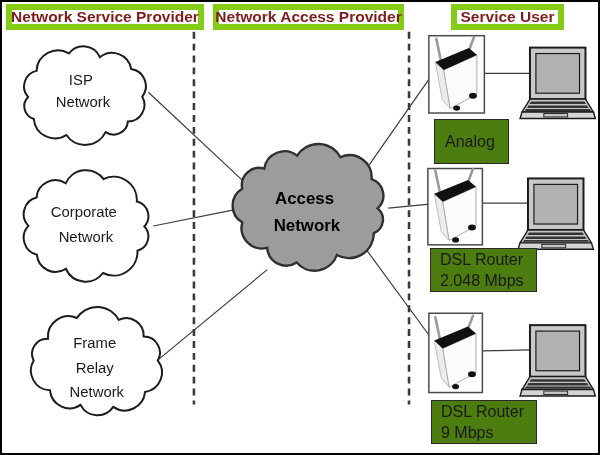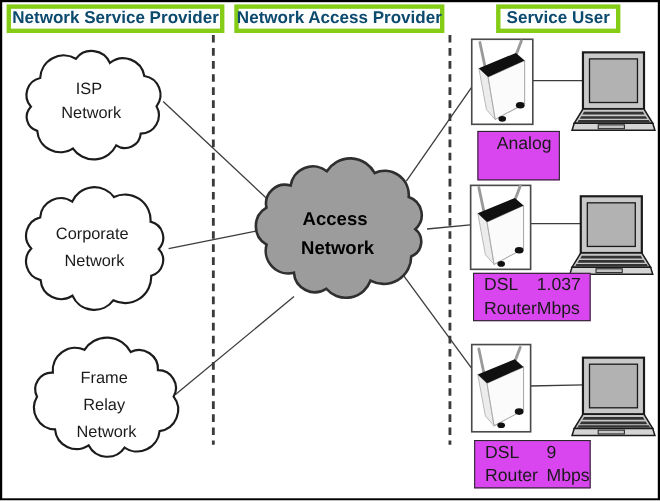--- a/index.html
+++ b/index.html
@@ -4,26 +4,26 @@
 <style>
   html,body{margin:0;padding:0;background:#fff;}
   .canvas{
     position:relative;width:600px;height:455px;box-sizing:border-box;
     border:2px solid #000;background:#fff;overflow:hidden;
     font-family:"Liberation Sans",sans-serif;
   }
   .diagram-svg{position:absolute;left:0;top:0;width:100%;height:100%;}
   .hdr{
     position:absolute;box-sizing:border-box;background:#fff;
-    border:4px solid #84cc16;display:flex;align-items:center;justify-content:center;
-    font-weight:bold;font-size:15.5px;color:#0c4a6e;white-space:nowrap;letter-spacing:0;
+    border:6px solid #84cc16;display:flex;align-items:center;justify-content:center;
+    font-weight:bold;font-size:15.5px;color:#7f1d1d;white-space:nowrap;letter-spacing:0;
   }
   .devlabel{
-    position:absolute;box-sizing:border-box;background:#d946ef;
-    border:1.5px solid #2a2a2a;display:flex;flex-direction:row;justify-content:center;
+    position:absolute;box-sizing:border-box;background:#4d7c0f;
+    border:1.5px solid #2a2a2a;display:flex;flex-direction:column;justify-content:center;
     font-size:16px;line-height:21px;color:#1a1a1a;
   }
   .cl{font-family:"Liberation Sans",sans-serif;font-size:15px;fill:#1a1a1a;text-anchor:middle;}
   .cl-bold{font-family:"Liberation Sans",sans-serif;font-size:17px;font-weight:bold;fill:#000;text-anchor:middle;}
   .link{fill:none;stroke-width:1.2;}
   .dash{fill:none;stroke-width:2.6;stroke-dasharray:7 5;}
   .devframe{fill:#fff;stroke:#4a4a4a;stroke-width:1.5;}
 </style>
 </head>
 <body>
@@ -105,20 +105,20 @@
 
   <div class="hdr" style="left:4px;top:2px;width:198px;height:26px;">Network Service Provider</div>
   <div class="hdr" style="left:211px;top:2px;width:191px;height:26px;">Network Access Provider</div>
   <div class="hdr" style="left:449px;top:2px;width:113px;height:26px;">Service User</div>
 
   <div class="devlabel" style="left:432px;top:117px;width:75px;height:45px;padding-left:10px;">
     <span>Analog</span>
   </div>
   <div class="devlabel" style="left:428px;top:246px;width:107px;height:44px;padding-left:9px;">
     <span>DSL Router</span>
-    <span>1.037 Mbps</span>
+    <span>2.048 Mbps</span>
   </div>
   <div class="devlabel" style="left:429px;top:398px;width:106px;height:44px;padding-left:9px;">
     <span>DSL Router</span>
     <span>9 Mbps</span>
   </div>
 
 </div>
 
 </body></html>

